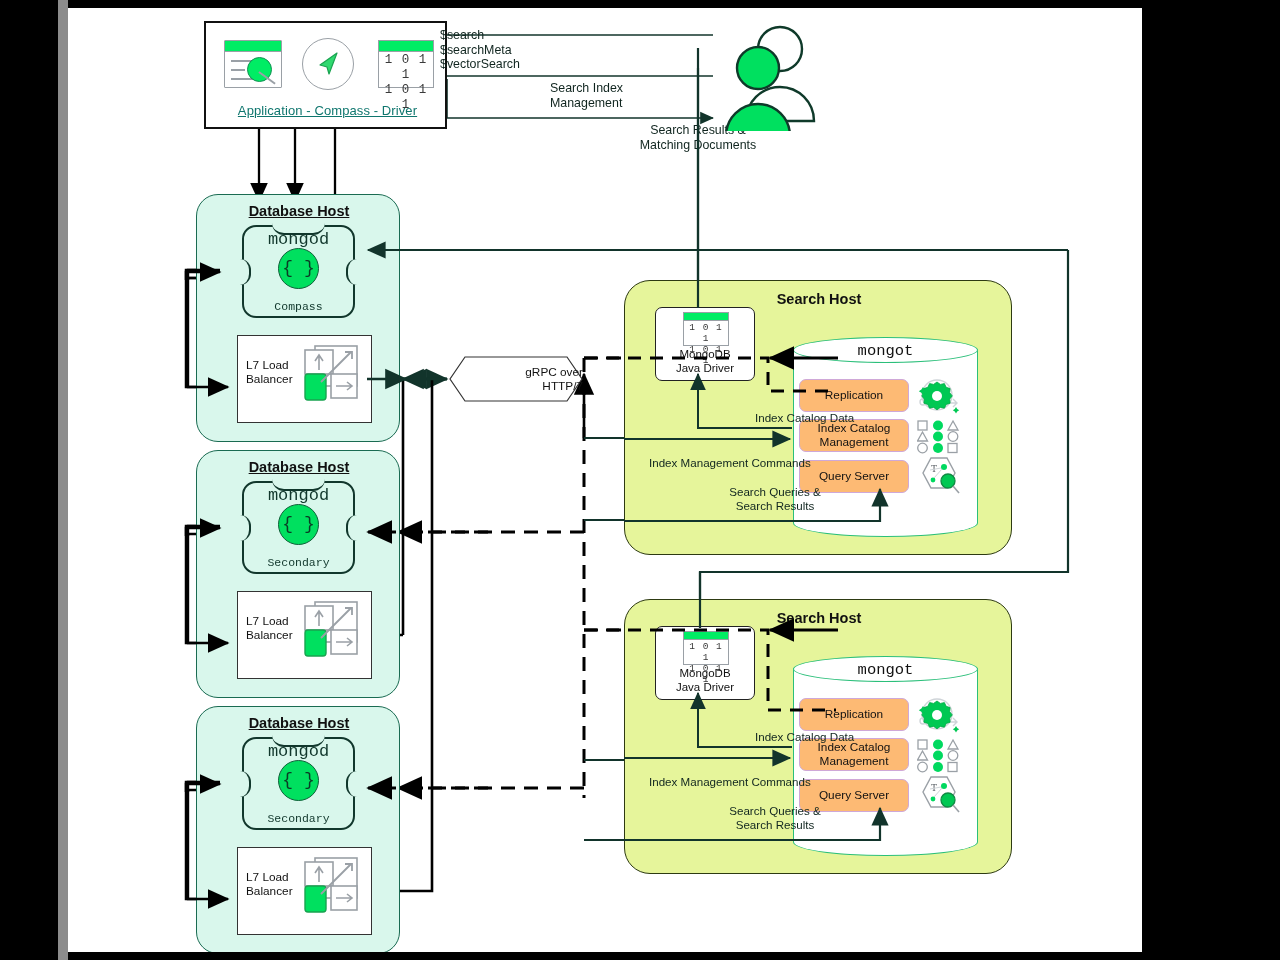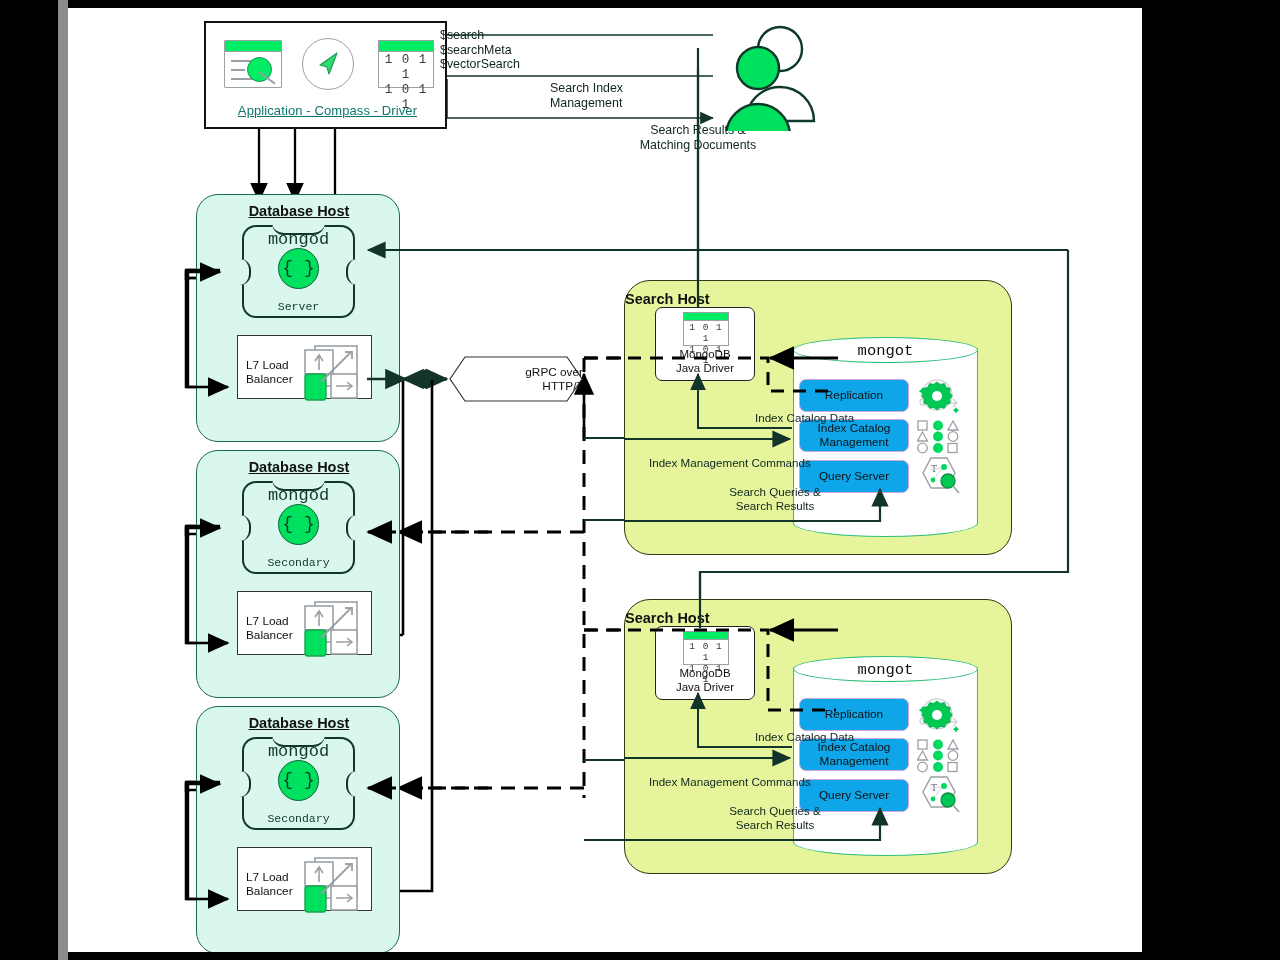--- a/index.html
+++ b/index.html
@@ -52,39 +52,39 @@
   .dbhost .hosttitle { position:absolute; left:0; top:8px; width:204px; text-align:center; font-size:14.5px; color:#111; font-weight:600;text-decoration:underline; }
   .mongod { position:absolute; left:45px; top:30px; width:113px; height:93px; }
   .mongod .brace-box { position:absolute; left:0; top:0; width:113px; height:93px; border:2px solid #11372c; border-radius:14px; background:#d9f7ec; }
   .mongod .notchtop { position:absolute; left:30px; top:-2px; width:53px; height:12px; border-bottom:2px solid #11372c; border-radius:0 0 40px 40px; background:#d9f7ec;}
   .mongod .notchL { position:absolute; left:-2px; top:34px; width:11px; height:26px; border-right:2px solid #11372c; border-radius:0 30px 30px 0; background:#d9f7ec;}
   .mongod .notchR { position:absolute; right:-2px; top:34px; width:11px; height:26px; border-left:2px solid #11372c; border-radius:30px 0 0 30px; background:#d9f7ec;}
   .mongod .mname { position:absolute; left:0; top:5px; width:113px; text-align:center; font-size:17px; color:#11372c; font-family:"Liberation Mono", monospace;}
   .mongod .role { position:absolute; left:0; bottom:5px; width:113px; text-align:center; font-size:11.5px; color:#11372c; font-family:"Liberation Mono", monospace;}
   .mongod .dot { position:absolute; left:36px; top:23px; width:41px; height:41px; border-radius:50%; background:#00E05F; border:1.6px solid #10603a;
      color:#0a3d25; font-size:18px; font-family:"Liberation Mono", monospace; text-align:center; line-height:39px;}
-  .lb { position:absolute; left:40px; top:140px; width:135px; height:64px; background:#fff; border:1.4px solid #333; }
+  .lb { position:absolute; left:40px; top:140px; width:135px; height:88px; background:#fff; border:1.4px solid #333; }
   .lb .lbtxt { position:absolute; left:8px; top:22px; font-size:11.8px; line-height:14px; color:#111; }
   .lbicon { position:absolute; right:2px; top:4px; width:68px; height:70px; }
 
   
   .searchhost { position:absolute; width:388px; height:275px; background:#E6F59B; border:1.4px solid #2d3a12; border-radius:26px; }
-  .searchhost .hosttitle { position:absolute; left:0; top:10px; width:388px; font-size:14.5px; color:#111; font-weight:600; }
+  .searchhost .hosttitle { position:absolute; left:0; top:10px; width:388px; text-align:center; font-size:14.5px; color:#111; font-weight:600; }
   .jdriver { position:absolute; left:30px; top:26px; width:100px; height:74px; background:#fff; border:1.4px solid #222; border-radius:7px;}
   .jdriver .jicon { position:absolute; left:27px; top:4px; width:46px; height:34px; border:1.4px solid #9aa0a6; background:#fff;}
   .jdriver .jbar { position:absolute; left:0; top:0; width:100%; height:8px; background:#00ED64; border-bottom:1.2px solid #9aa0a6;}
   .jdriver .jtxt { position:absolute; left:0; top:9px; width:100%; text-align:center; font-size:9.5px; line-height:11px; color:#3a3a3a; font-family:"Liberation Mono", monospace; letter-spacing:1px;}
   .jdriver .jlabel { position:absolute; left:0; top:40px; width:100%; text-align:center; font-size:11.5px; line-height:13.5px; color:#111;}
 
   .cyl { position:absolute; left:168px; top:28px; width:185px; height:188px;margin-top:28px; }
   .cyl .body { position:absolute; left:0; top:12px; width:185px; height:164px; background:#fff; border-left:1.3px solid #2bbf7a; border-right:1.3px solid #2bbf7a;}
   .cyl .bot { position:absolute; left:0; bottom:-12px; width:185px; height:26px; border:1.3px solid #2bbf7a; border-top:none; border-radius:0 0 92px 92px / 0 0 14px 14px; background:#fff;}
   .cyl .top { position:absolute; left:0; top:0; width:185px; height:26px; border:1.3px solid #2bbf7a; border-radius:50%; background:#fff;}
   .cyl .cname { position:absolute; left:0; top:5px; width:185px; text-align:center; font-size:15.5px; color:#111; font-family:"Liberation Mono", monospace;}
-  .pill { position:absolute; left:6px; width:110px; height:33px; background:#0ea5e9; border:1.2px solid #cfa8d8; border-radius:7px;
+  .pill { position:absolute; left:6px; width:110px; height:33px; background:#fdba74; border:1.2px solid #cfa8d8; border-radius:7px;
           display:flex; align-items:center; justify-content:center; text-align:center; font-size:11.8px; line-height:13.5px; color:#111; padding:0 8px;}
   .pilicon { position:absolute; left:124px; width:44px; height:38px; }
 
   .hexlbl { position:absolute; font-size:11.6px; color:#10251f; line-height:14px; text-align:center; }
 </style>
 </head>
 <body>
 
 <div id="root">
   <div id="gutter"></div>
@@ -231,21 +231,21 @@
 
     <div class="dbhost" style="left:128px; top:186px;">
       <div class="hosttitle">Database Host</div>
       <div class="mongod">
         <div class="brace-box"></div>
           <div class="notchtop"></div>
           <div class="notchL"></div>
           <div class="notchR"></div>
         <div class="mname">mongod</div>
         <div class="dot">{ }</div>
-        <div class="role">Server</div>
+        <div class="role">Compass</div>
       </div>
       <div class="lb">
         <div class="lbtxt">
           <div>L7 Load</div>
           <div>Balancer</div>
         </div>
         <div class="lbicon">
           <svg width="68" height="70" viewBox="0 0 68 70">
             <rect x="14" y="6" width="42" height="40" fill="#fff" stroke="#9aa0a6" stroke-width="1.6"></rect>
             <rect x="4" y="10" width="28" height="24" fill="#fff" stroke="#9aa0a6" stroke-width="1.6"></rect>

